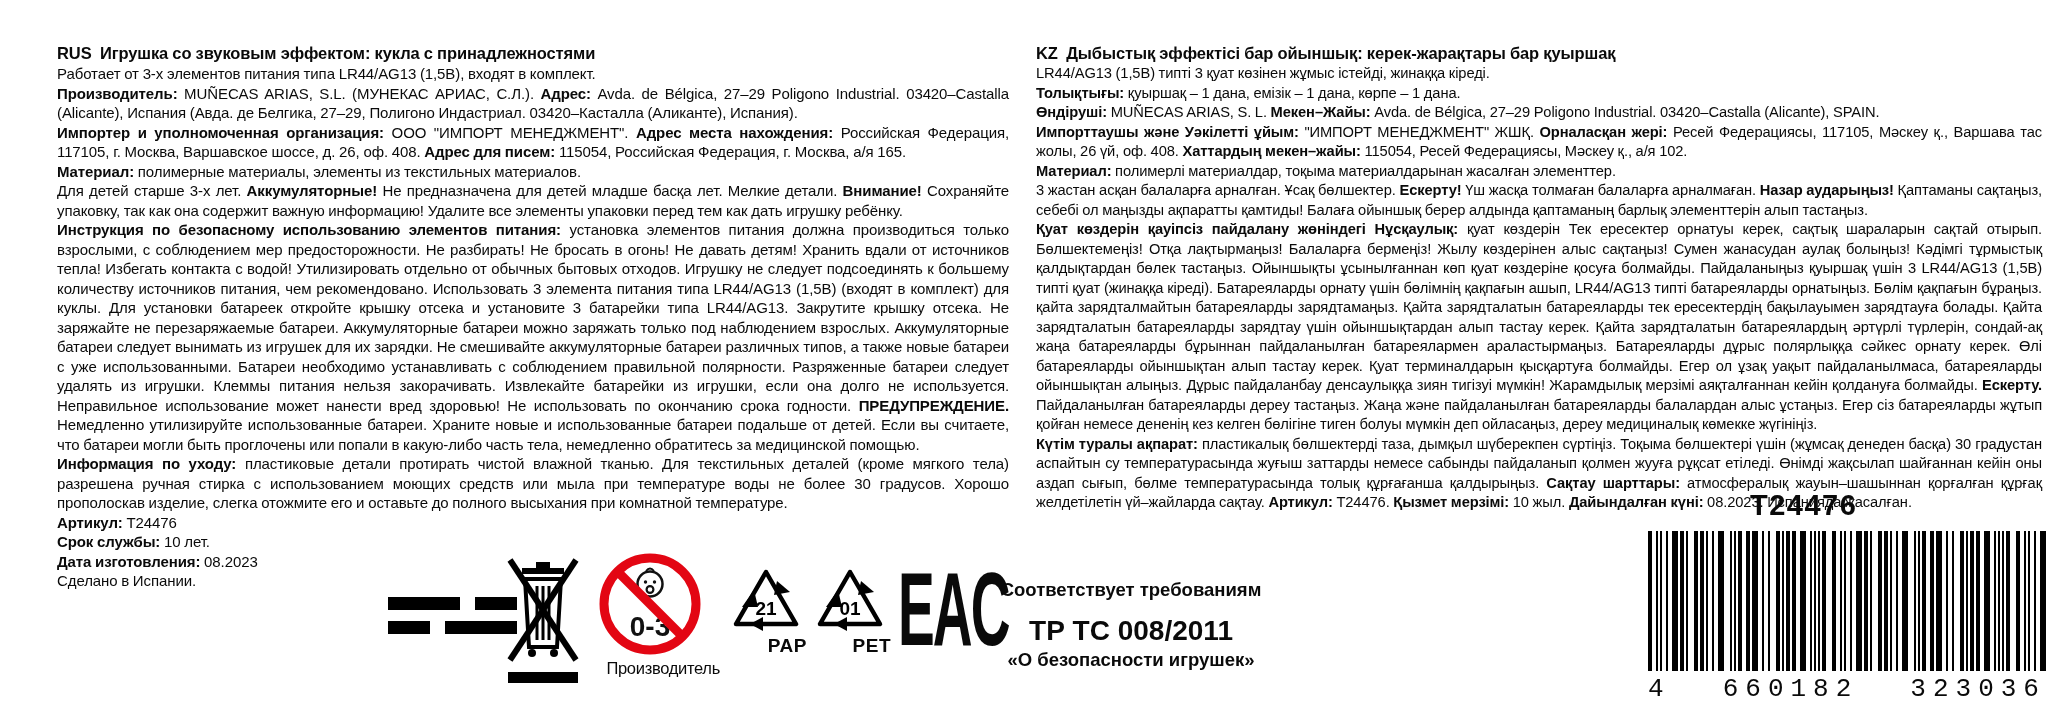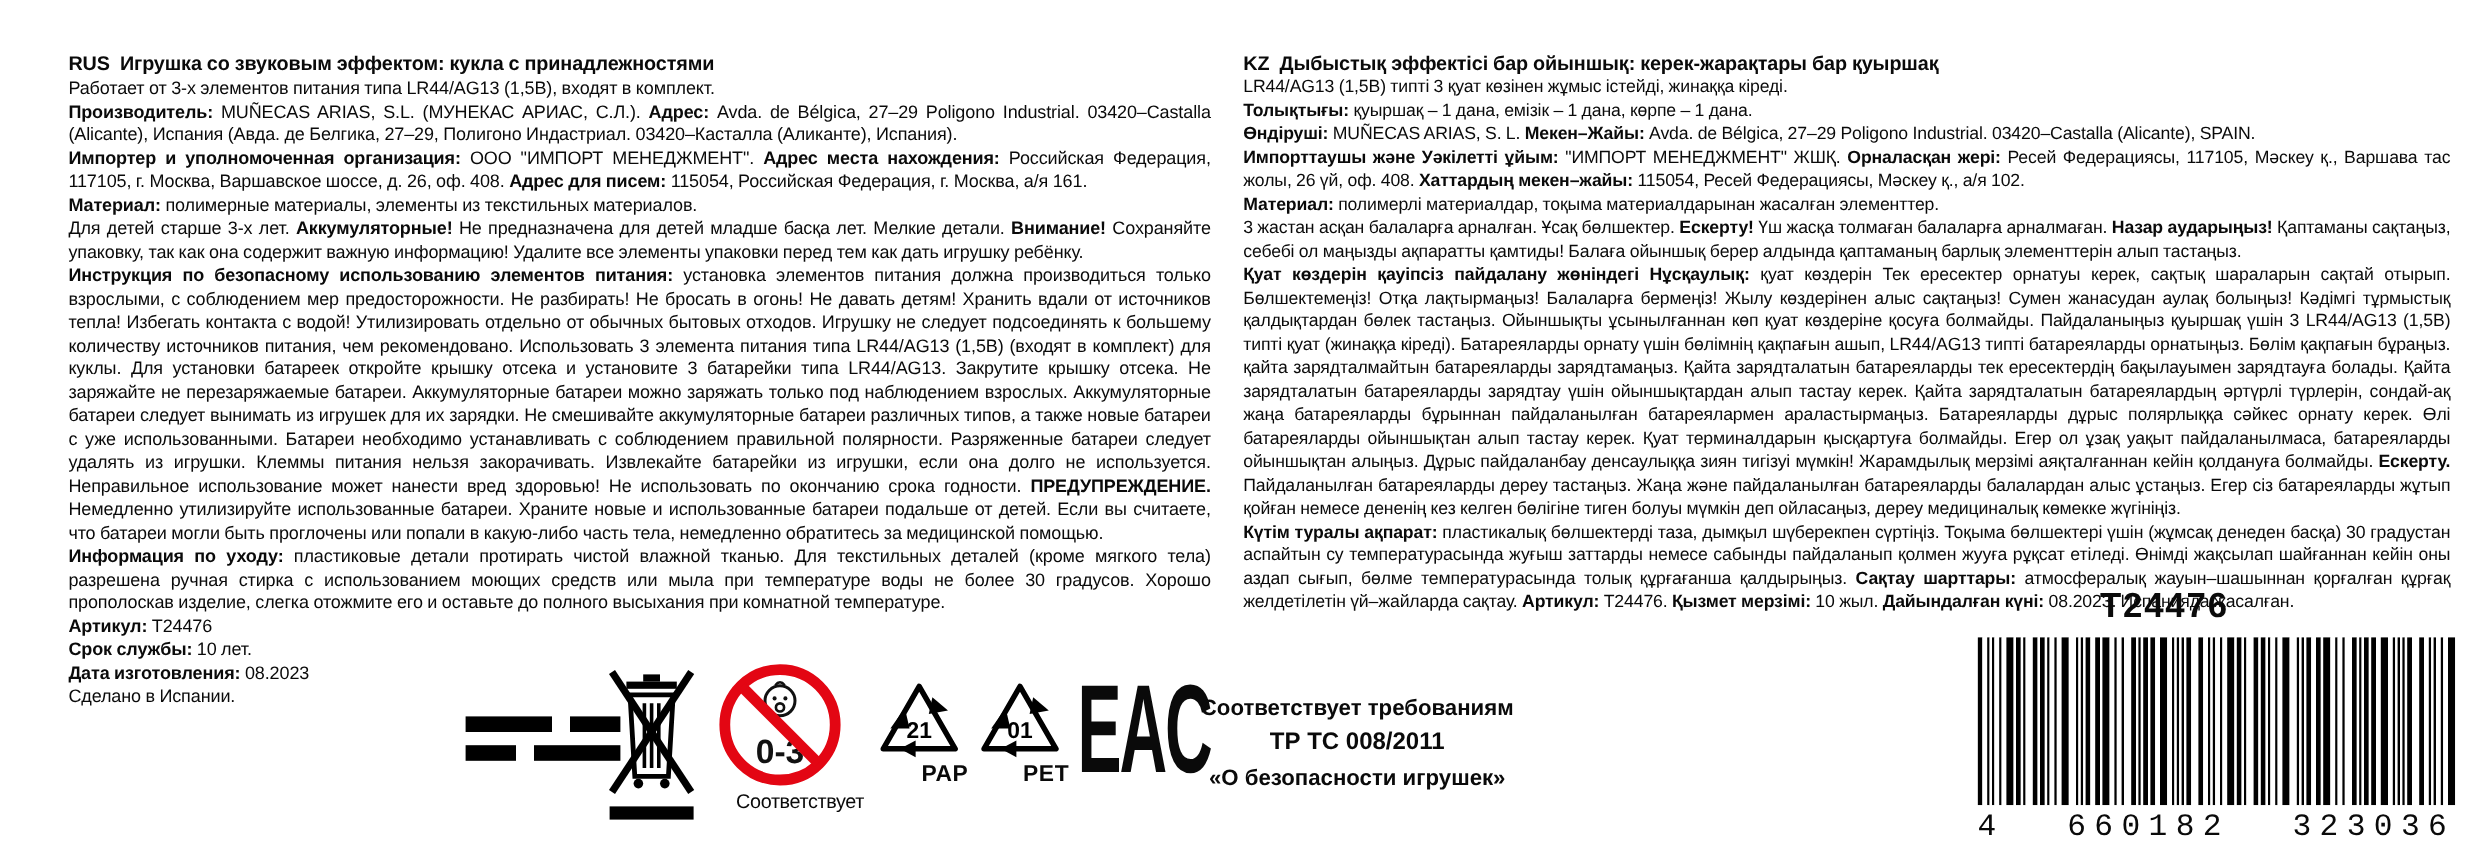--- a/index.html
+++ b/index.html
@@ -30,21 +30,21 @@
   .recy.pap{left:725px;top:566px;}
   .recy.pet{left:809px;top:566px;}
   .recy svg{width:74px;height:66px;display:block;margin:0 auto;}
   .recy .mat{font-size:19px;font-weight:bold;margin-top:3px;letter-spacing:0.5px;}
 
   .eac{position:absolute;left:898px;top:557px;font-size:58px;font-weight:bold;
        letter-spacing:-2px;line-height:1;transform:scale(0.95,1.8);transform-origin:0 0;}
 
   .compliance{position:absolute;left:1000px;top:577px;width:262px;text-align:center;font-weight:bold;}
   .compliance .l1,.compliance .l3{font-size:18.5px;line-height:25px;white-space:nowrap;}
-  .compliance .l2{font-size:20px;line-height:33px;white-space:nowrap;}
+  .compliance .l2{font-size:28px;line-height:33px;white-space:nowrap;margin-top:12px;}
 
   .artbig{position:absolute;left:1750px;top:489px;font-size:29px;font-weight:bold;letter-spacing:1.5px;}
 
   .barcode{position:absolute;left:1648px;top:531px;width:398px;}
   .bars{height:140px;display:flex;align-items:stretch;overflow:hidden;}
   .bars span{display:block;height:100%;flex:0 0 auto;}
   .bars .b{background:#000;}
   .bars .g{background:#fff;}
   .digits{display:flex;justify-content:space-between;margin-top:3px;
           font-family:"Liberation Mono","DejaVu Sans Mono",monospace;
@@ -52,21 +52,21 @@
 </style>
 </head>
 <body>
 
 <div class="page">
 
   <div class="col col-rus">
     <p class="hdr"><b>RUS&nbsp;&nbsp;</b><b>Игрушка со звуковым эффектом: кукла с принадлежностями</b></p>
     <p><span>Работает от 3-х элементов питания типа LR44/AG13 (1,5В), входят в комплект.</span></p>
     <p><b>Производитель:</b><span> MUÑECAS ARIAS, S.L. (МУНЕКАС АРИАС, С.Л.). </span><b>Адрес:</b><span> Avda. de Bélgica, 27–29 Poligono Industrial. 03420–Castalla (Alicante), Испания (Авда. де Белгика, 27–29, Полигоно Индастриал. 03420–Касталла (Аликанте), Испания).</span></p>
-    <p><b>Импортер и уполномоченная организация:</b><span> ООО "ИМПОРТ МЕНЕДЖМЕНТ". </span><b>Адрес места нахождения:</b><span> Российская Федерация, 117105, г. Москва, Варшавское шоссе, д. 26, оф. 408. </span><b>Адрес для писем:</b><span> 115054, Российская Федерация, г. Москва, а/я 161.</span></p>
+    <p><b>Импортер и уполномоченная организация:</b><span> ООО "ИМПОРТ МЕНЕДЖМЕНТ". </span><b>Адрес места нахождения:</b><span> Российская Федерация, 117105, г. Москва, Варшавское шоссе, д. 26, оф. 408. </span><b>Адрес для писем:</b><span> 115054, Российская Федерация, г. Москва, а/я 165.</span></p>
     <p><b>Материал:</b><span> полимерные материалы, элементы из текстильных материалов.</span></p>
     <p><span>Для детей старше 3-х лет. </span><b>Аккумуляторные!</b><span> Не предназначена для детей младше басқа лет. Мелкие детали. </span><b>Внимание!</b><span> Сохраняйте упаковку, так как она содержит важную информацию! Удалите все элементы упаковки перед тем как дать игрушку ребёнку.</span></p>
     <p><b>Инструкция по безопасному использованию элементов питания:</b><span> установка элементов питания должна производиться только взрослыми, с соблюдением мер предосторожности. Не разбирать! Не бросать в огонь! Не давать детям! Хранить вдали от источников тепла! Избегать контакта с водой! Утилизировать отдельно от обычных бытовых отходов. Игрушку не следует подсоединять к большему количеству источников питания, чем рекомендовано. Использовать 3 элемента питания типа LR44/AG13 (1,5В) (входят в комплект) для куклы. Для установки батареек откройте крышку отсека и установите 3 батарейки типа LR44/AG13. Закрутите крышку отсека. Не заряжайте не перезаряжаемые батареи. Аккумуляторные батареи можно заряжать только под наблюдением взрослых. Аккумуляторные батареи следует вынимать из игрушек для их зарядки. Не смешивайте аккумуляторные батареи различных типов, а также новые батареи с уже использованными. Батареи необходимо устанавливать с соблюдением правильной полярности. Разряженные батареи следует удалять из игрушки. Клеммы питания нельзя закорачивать. Извлекайте батарейки из игрушки, если она долго не используется. Неправильное использование может нанести вред здоровью! Не использовать по окончанию срока годности. </span><b>ПРЕДУПРЕЖДЕНИЕ.</b><span> Немедленно утилизируйте использованные батареи. Храните новые и использованные батареи подальше от детей. Если вы считаете, что батареи могли быть проглочены или попали в какую-либо часть тела, немедленно обратитесь за медицинской помощью.</span></p>
     <p><b>Информация по уходу:</b><span> пластиковые детали протирать чистой влажной тканью. Для текстильных деталей (кроме мягкого тела) разрешена ручная стирка с использованием моющих средств или мыла при температуре воды не более 30 градусов. Хорошо прополоскав изделие, слегка отожмите его и оставьте до полного высыхания при комнатной температуре.</span></p>
     <p><b>Артикул:</b><span> T24476</span></p>
     <p><b>Срок службы:</b><span> 10 лет.</span></p>
     <p><b>Дата изготовления:</b><span> 08.2023</span></p>
     <p><span>Сделано в Испании.</span></p>
   </div>
 
@@ -111,21 +111,21 @@
     <svg viewBox="0 0 106 106">
       <circle cx="53" cy="53" r="46" fill="#fff" stroke="#e30613" stroke-width="9"></circle>
       <circle cx="53" cy="33" r="12.5" fill="#fff" stroke="#111" stroke-width="2.5"></circle>
       <path d="M49 20 q4 -5 8 0" fill="none" stroke="#111" stroke-width="2"></path>
       <circle cx="48.5" cy="31" r="1.7" fill="#111"></circle>
       <circle cx="57.5" cy="31" r="1.7" fill="#111"></circle>
       <circle cx="53" cy="38.5" r="3.4" fill="none" stroke="#111" stroke-width="2.2"></circle>
       <text x="53" y="85" text-anchor="middle" font-size="28" font-weight="bold" fill="#111">0-3</text>
       <line x1="21" y1="21" x2="85" y2="85" stroke="#e30613" stroke-width="9"></line>
     </svg>
-    <div class="cap">Соответствует</div>
+    <div class="cap">Производитель</div>
   </div>
 
   <div class="recy pap">
     <svg viewBox="0 0 74 66">
       <path d="M37 6 L67 58 L7 58 Z" fill="none" stroke="#000" stroke-width="4.5" stroke-linejoin="round"></path>
       <polygon points="48,15 61,26 45,29" fill="#000"></polygon>
       <polygon points="34,51 21,58 34,65" fill="#000"></polygon>
       <polygon points="13,41 25,24 29,41" fill="#000"></polygon>
       <text x="37" y="49" text-anchor="middle" font-size="19" font-weight="bold" fill="#000">21</text>
     </svg>

